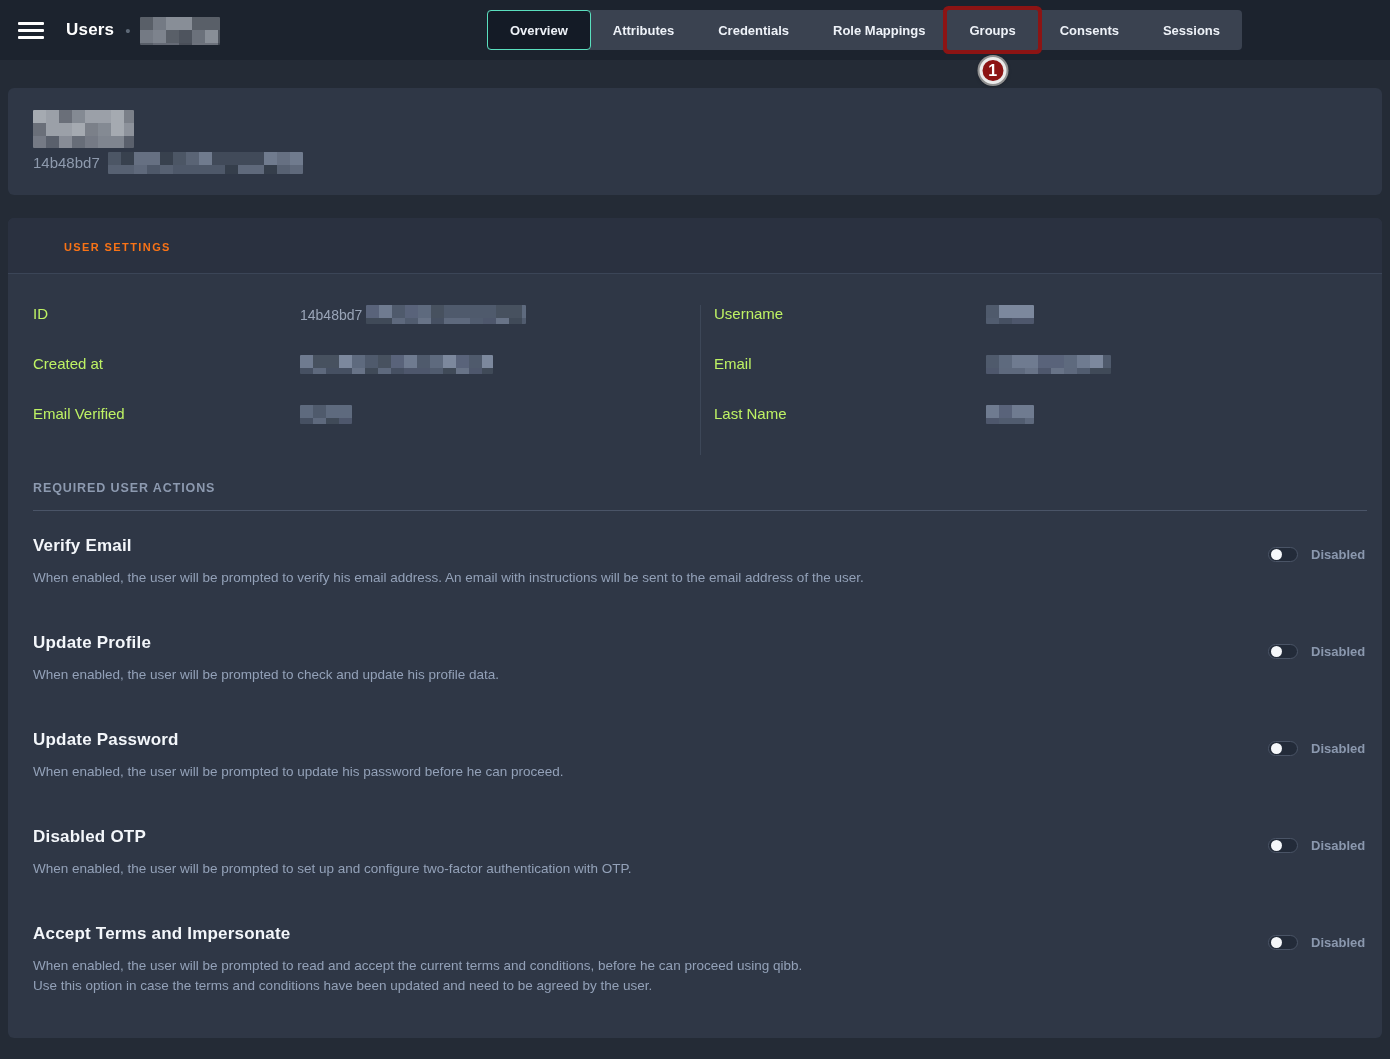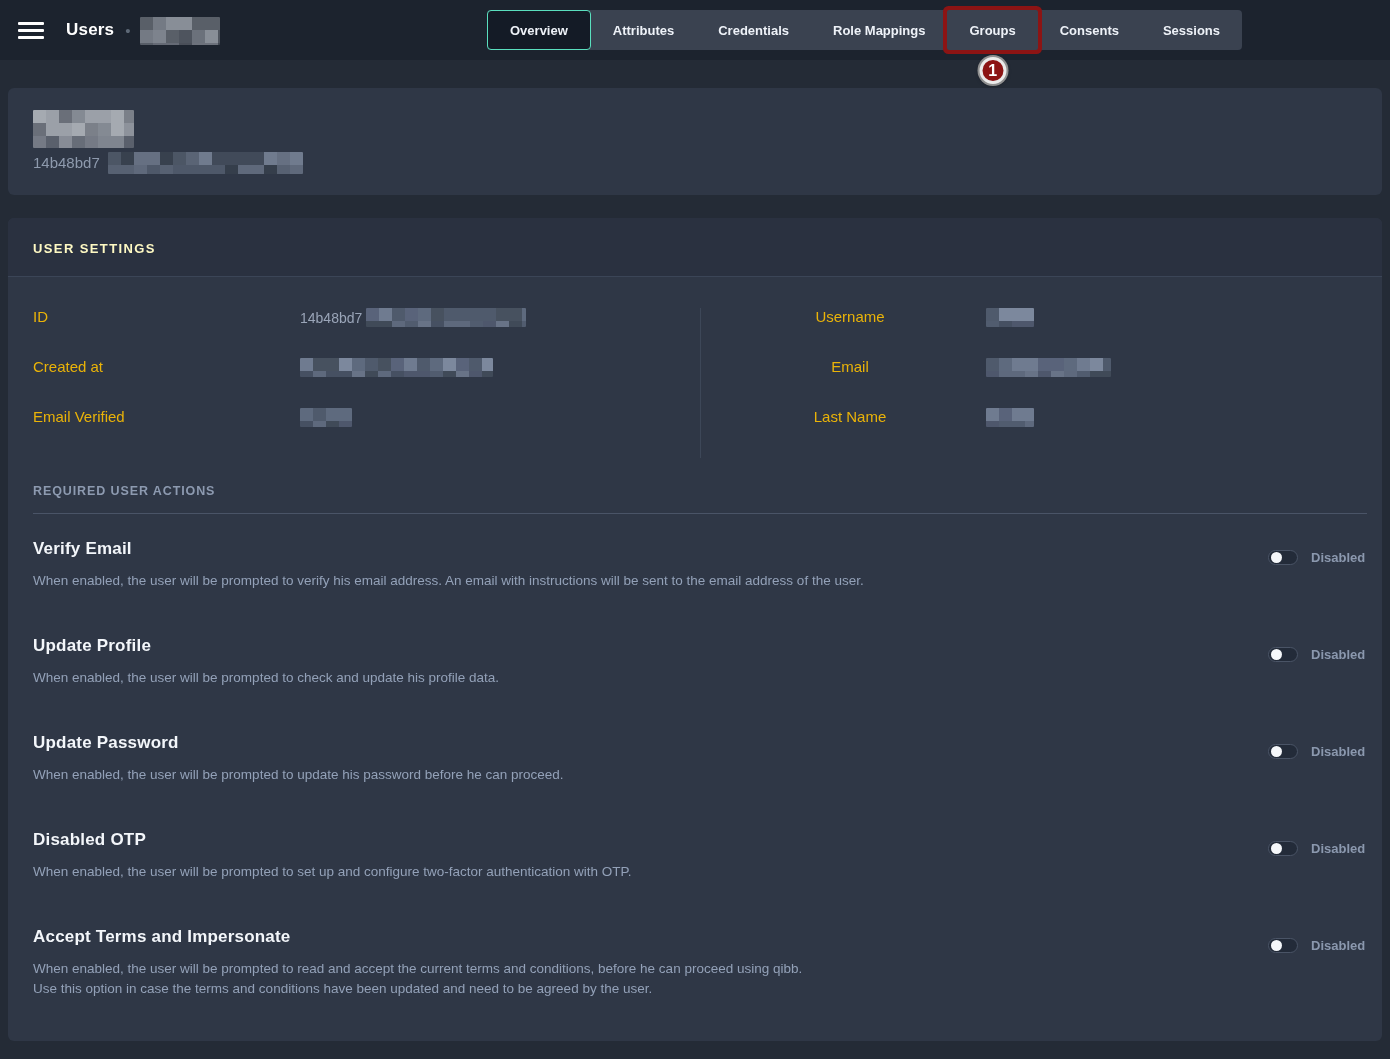--- a/index.html
+++ b/index.html
@@ -118,32 +118,33 @@
     border-radius:6px;
     padding-bottom:42px;
   }
   .section-strip {
     background:#2a3140;
     border-bottom:1px solid #3b4557;
     border-radius:6px 6px 0 0;
     padding:23px 25px 20px;
   }
   .section-strip h2 {
-    font-size:13px; font-weight:bold;
+    font-size:11px; font-weight:bold;
     letter-spacing:1.4px;
-    color:#fef9c3;
+    color:#f97316;
+    margin-left:31px;
   }
   .card-body { padding:0 15px 0 25px; }
 
   .fields-wrap { display:flex; padding-top:31px; }
   .fields-col { flex:1 1 50%; }
   .fields-col.right { border-left:1px solid #3d4758; padding-left:13px; }
   .field-row { display:flex; align-items:flex-start; margin-bottom:31px; }
-  .field-label { width:267px; flex:0 0 267px; font-size:15px; color:#eab308; }
-  .fields-col.right .field-label { width:272px; flex-basis:272px;text-align:center; }
+  .field-label { width:267px; flex:0 0 267px; font-size:15px; color:#bef264; }
+  .fields-col.right .field-label { width:272px; flex-basis:272px; }
   .field-value { font-size:14px; color:#9aa5b8; display:flex; align-items:center; }
   .field-value .redacted { height:19px; }
   .field-value .id-prefix { margin-right:4px; }
 
   .req-actions-head { margin-top:26px; }
   .req-actions-head h3 {
     font-size:12.5px; font-weight:bold;
     letter-spacing:0.9px;
     color:#8d9ab0;
   }

